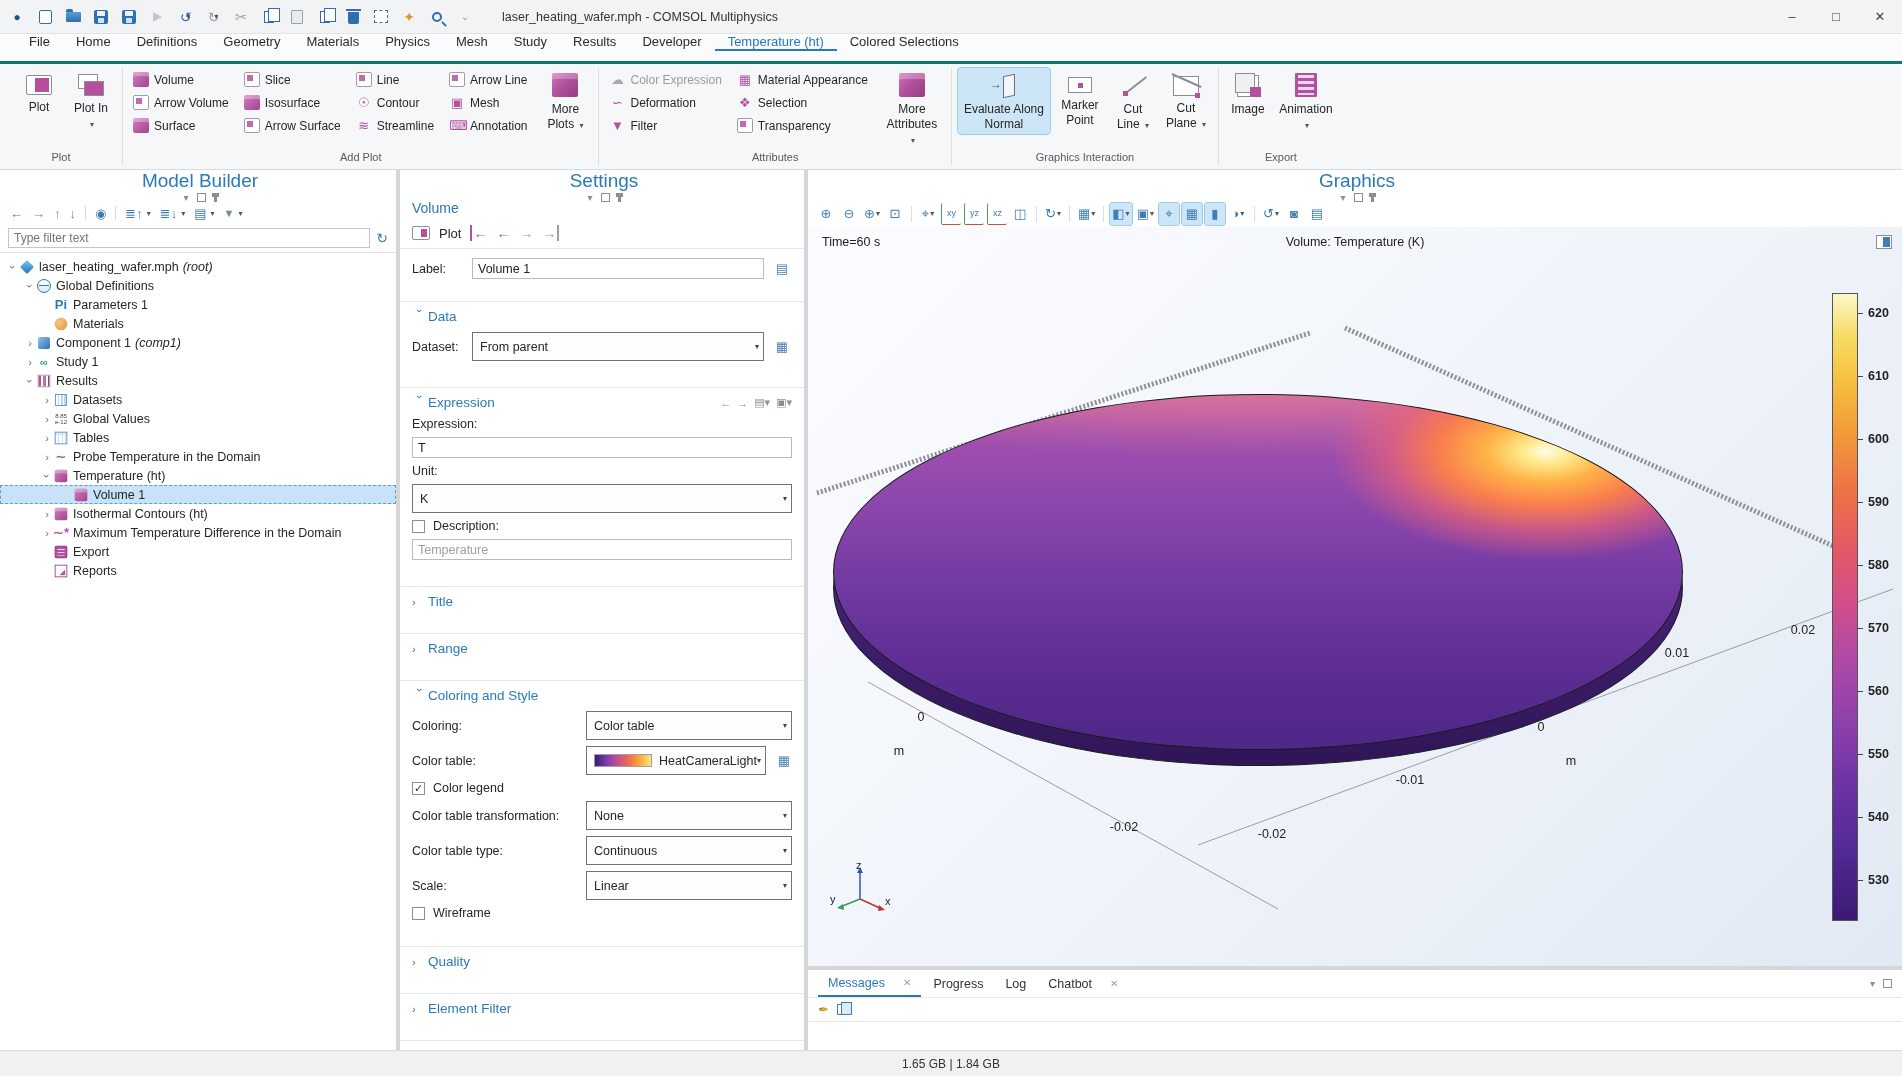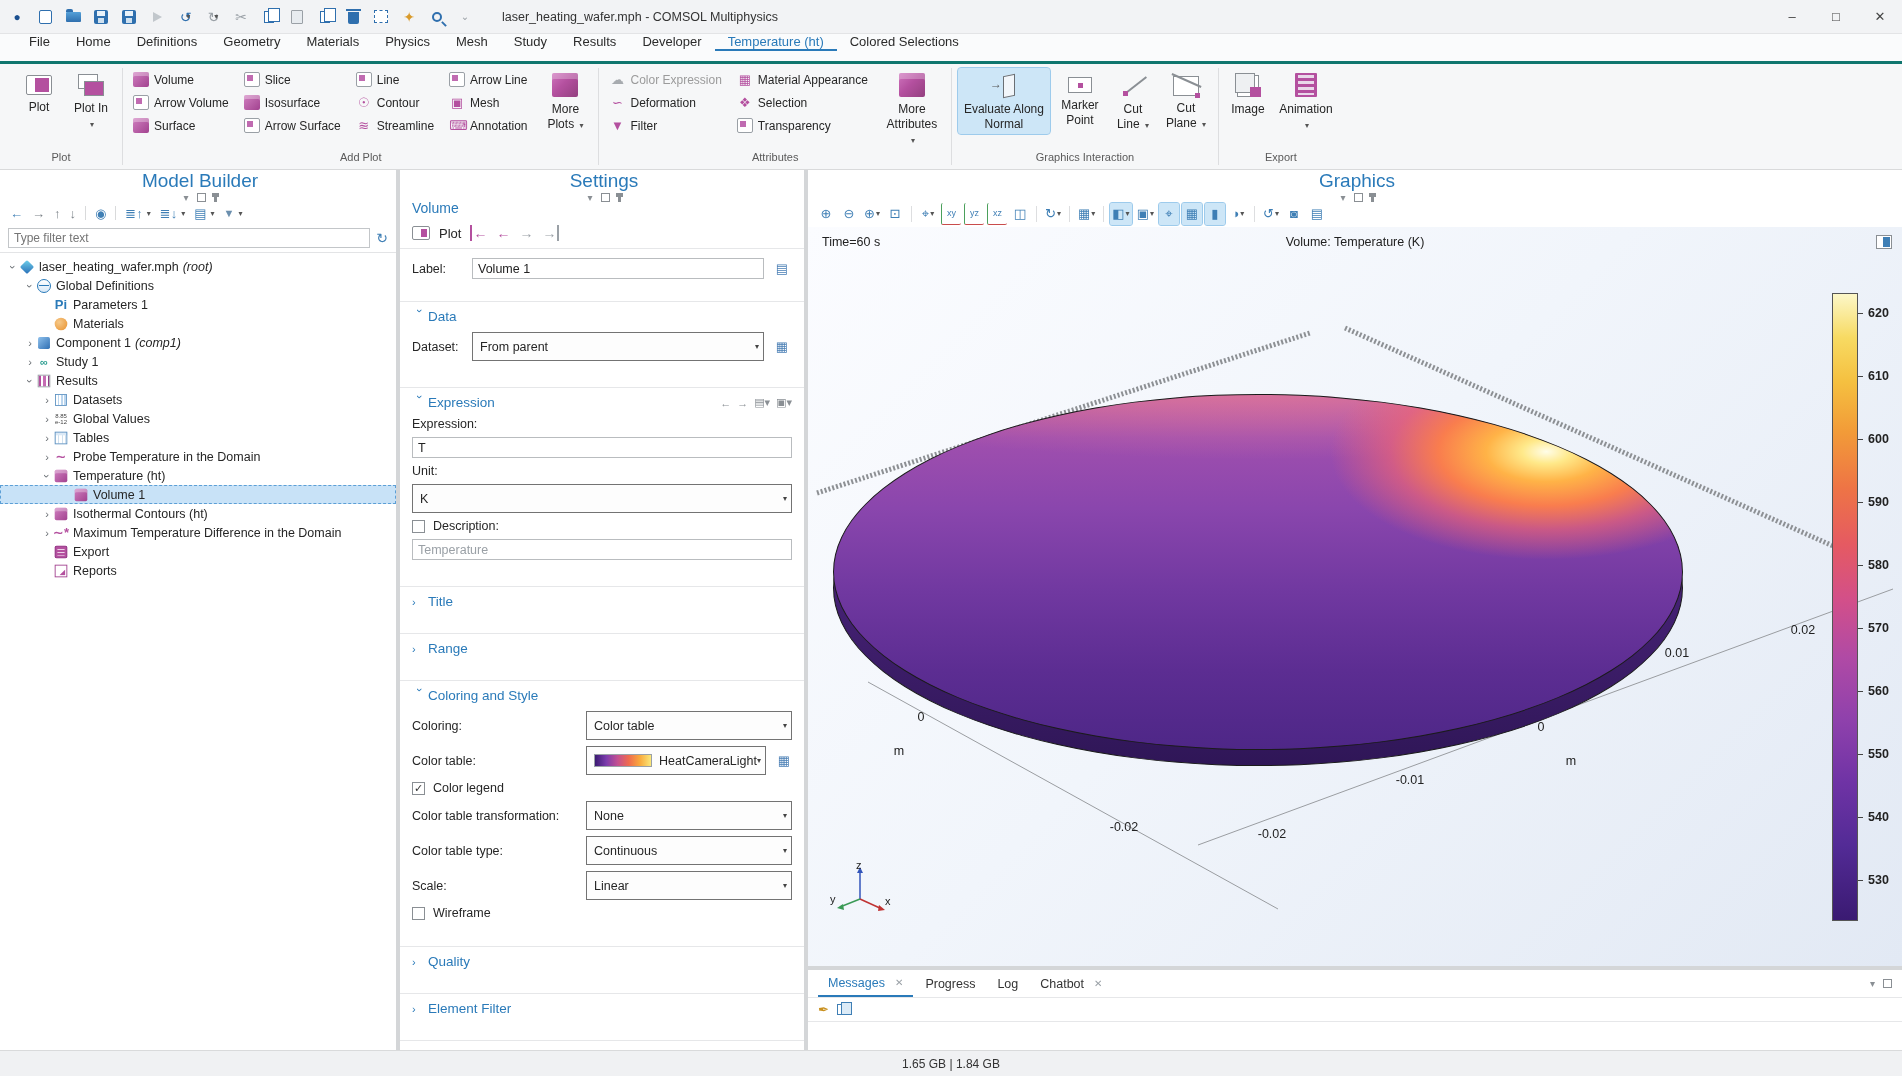--- a/index.html
+++ b/index.html
@@ -184,21 +184,21 @@
   .triad text { font-size:11px; fill:#222; font-family:"Liberation Sans",sans-serif; }
   .colorbar { position:absolute; left:1024px; top:66px; width:80px; height:628px; }
   .cbar { position:absolute; left:0; top:0; width:26px; height:628px; border:1px solid #555;
     background:linear-gradient(180deg,#fcf7c8 0%,#f7da62 7%,#f5c040 14%,#f29b38 22%,#ee7445 31%,#e55a62 40%,#d24f8a 49%,#b04aa5 58%,#8f41ac 68%,#6f33a5 78%,#532b96 88%,#3a1a72 100%); }
   .cbtick { position:absolute; width:5px; height:1px; background:#444; }
   .cblabel { position:absolute; left:36px; font-size:12.5px; color:#222; transform:translateY(-50%);font-weight:bold; }
 
   
   .messages { height:84px; background:#fff; border-top:4px solid #d4d6d8; display:flex; flex-direction:column; }
   .msg-tabs { height:27px; display:flex; align-items:center; padding:0 10px; gap:2px; }
-  .msg-tab { padding:0 10px; height:100%; display:flex; align-items:center; gap:10px; font-size:12.5px; color:#333;text-align:center; }
+  .msg-tab { padding:0 10px; height:100%; display:flex; align-items:center; gap:18px; font-size:12.5px; color:#333;text-align:center; }
   .msg-tab.active { color:#2a7ab9; border-bottom:2px solid #2a7ab9; }
   .msg-x { color:#9aa0a6; font-size:10px; }
   .msg-winicons { margin-left:auto; display:flex; gap:8px; align-items:center; color:#8a8f94; font-size:10px; }
   .msg-toolbar { height:24px; border-top:1px solid #e6e7e9; display:flex; align-items:center; gap:8px; padding:0 10px; }
   .mi-quill { color:#c9901e; font-size:13px; }
   .mi-copy { width:10px; height:11px; border:1px solid #3f7fb5; background:#fff; position:relative; }
   .mi-copy::before { content:""; position:absolute; top:-3px; left:3px; width:9px; height:11px; border:1px solid #3f7fb5; background:#dcebf7; }
   .msg-content { flex:1; border-top:1px solid #e6e7e9; }
 
   

